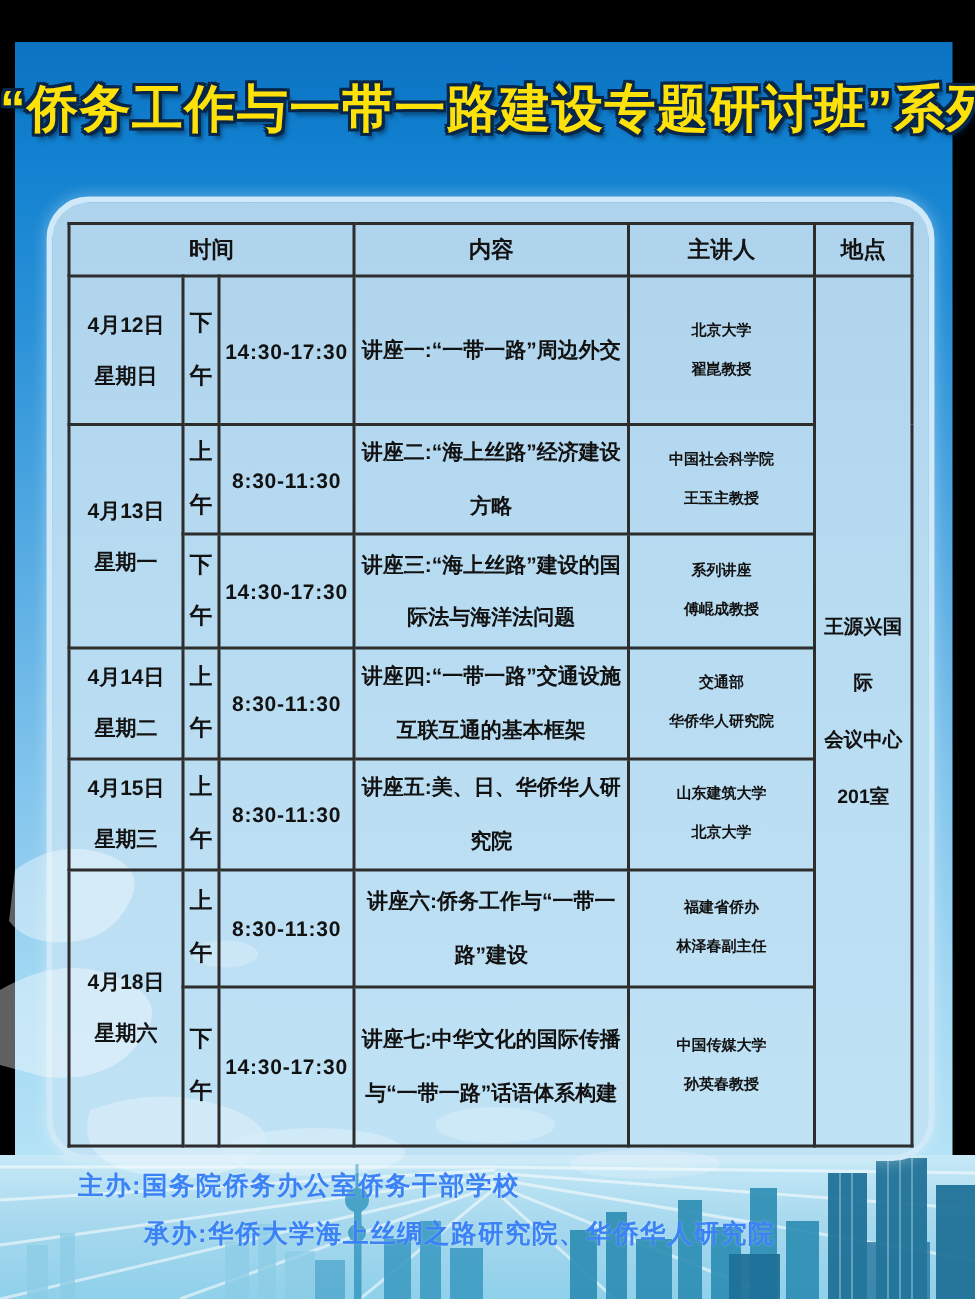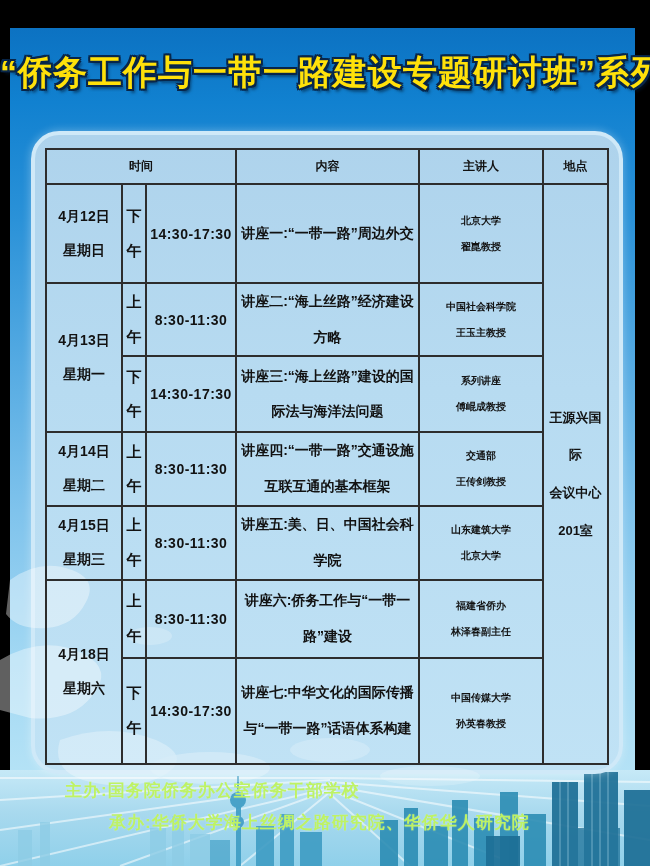--- a/index.html
+++ b/index.html
@@ -48,32 +48,32 @@
   table.sched col.c-ampm{width:24px;}
   table.sched col.c-time{width:90px;}
   table.sched col.c-content{width:183px;}
   table.sched col.c-speaker{width:124px;}
   table.sched col.c-loc{width:65px;}
   table.sched th,table.sched td{
     border:2px solid #2d2d2d;background:transparent;
     color:#121212;font-weight:bold;vertical-align:middle;
     text-align:center;padding:0 3px;
   }
-  table.sched th{font-size:12px;height:33px;}
+  table.sched th{font-size:15px;height:33px;}
   tr.r1{height:99px;} tr.r2{height:71px;} tr.r3{height:76px;}
   tr.r4{height:67px;} tr.r5{height:74px;} tr.r6{height:78px;} tr.r7{height:106px;}
   .cell-date{font-size:14px;line-height:2.4;}
   .cell-ampm span{display:inline-block;width:1em;word-break:break-all;font-size:15px;line-height:2.3;}
   .cell-time{font-size:14px;letter-spacing:.5px;margin-left:31px;}
   .cell-content{font-size:14px;line-height:2.55;}
   .cell-speaker{font-size:10px;line-height:2.6;}
   .cell-loc{font-size:13px;line-height:2.9;}
   
   .footer-line{
-    position:absolute;left:65px;color:#bef264;font-size:17px;font-weight:bold;
+    position:absolute;left:52px;color:#3b82f6;font-size:17px;font-weight:bold;
     letter-spacing:1px;white-space:nowrap;text-shadow:0 0 2px rgba(255,255,255,.3);
   }
   .footer-line.l1{top:779px;}
   .footer-line.l2{top:811px;margin-left:44px;}
 </style>
 </head>
 <body>
 
 <div class="sky"></div>
 
@@ -221,32 +221,32 @@
   <tr class="r4">
     <td class="cell-date">
       <div>4月14日</div>
       <div>星期二</div>
     </td>
     <td class="cell-ampm"><span>上午</span></td>
     <td class="cell-time">8:30-11:30</td>
     <td class="cell-content">讲座四:“一带一路”交通设施互联互通的基本框架</td>
     <td class="cell-speaker">
       <div>交通部</div>
-      <div>王传剑教授</div>
+      <div>华侨华人研究院</div>
     </td>
   </tr>
 
   <tr class="r5">
     <td class="cell-date">
       <div>4月15日</div>
       <div>星期三</div>
     </td>
     <td class="cell-ampm"><span>上午</span></td>
     <td class="cell-time">8:30-11:30</td>
-    <td class="cell-content">讲座五:美、日、中国社会科学院</td>
+    <td class="cell-content">讲座五:美、日、华侨华人研究院</td>
     <td class="cell-speaker">
       <div>山东建筑大学</div>
       <div>北京大学</div>
     </td>
   </tr>
 
   <tr class="r6">
     <td class="cell-date" rowspan="2">
       <div>4月18日</div>
       <div>星期六</div>

